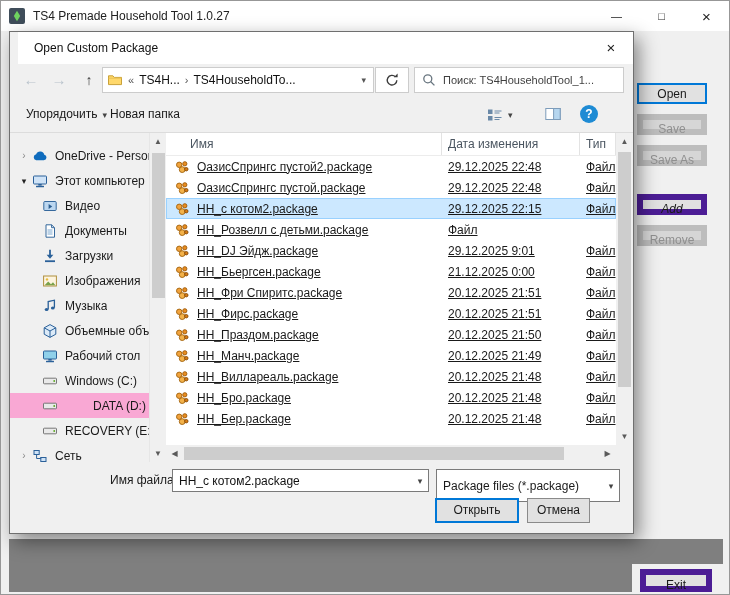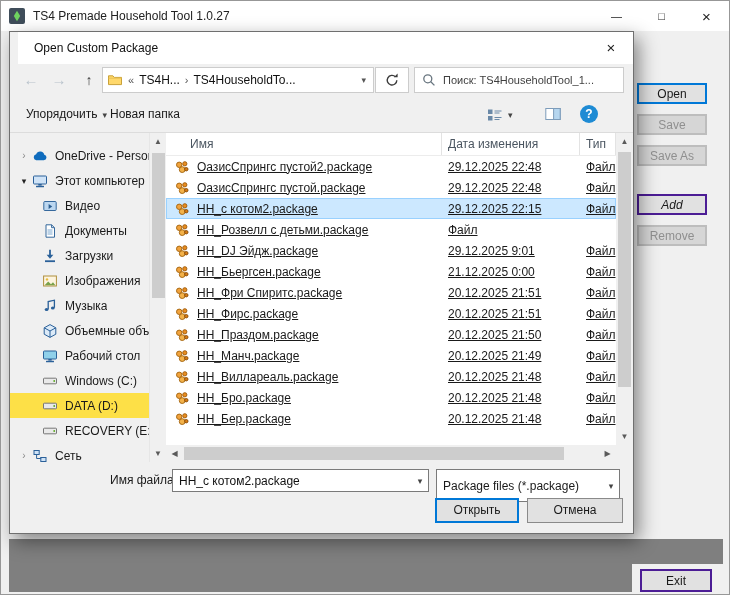--- a/index.html
+++ b/index.html
@@ -17,21 +17,21 @@
   #app-icon { margin-left:8px; }
   #app-title { margin-left:8px; color:#222; }
   #win-controls { position:absolute; right:0; top:0; height:30px; display:flex; }
   .winbtn { width:45px; height:30px; display:flex; align-items:center; justify-content:center; color:#1a1a1a; font-size:11px; cursor:default; }
   .winbtn.big { font-size:15px; }
 
   #panel-left { position:absolute; left:8px; top:538px; width:623px; height:53px; background:#7f7f7f; }
   #panel-band { position:absolute; left:631px; top:538px; width:91px; height:25px; background:#7f7f7f; }
 
   .sidebtn { position:absolute; left:636px; width:70px; height:21px; background:#e1e1e1;
-    border:2px solid #4c1d95; text-align:center; line-height:18px; font-size:12px; }
+    border:6px solid #4c1d95; text-align:center; line-height:18px; font-size:12px; }
   #sb-open   { top:82px;  border:2px solid var(--accent); }
   #sb-save   { top:113px; }
   #sb-saveas { top:144px; }
   #sb-add    { top:193px;font-style:italic; }
   #sb-remove { top:224px; }
   #sb-exit   { left:639px; top:568px; width:72px; height:23px; line-height:20px; }
   .disabled  { background:#d6d6d6; border-color:#bdbdbd; color:#8f8f8f; }
 
   
   #dialog { position:absolute; left:8px; top:30px; width:625px; height:503px;
@@ -70,21 +70,21 @@
 
   
   #navpane { position:absolute; left:0; top:101px; width:139px; height:329px; padding-top:10px; overflow:hidden; }
   .navitem { height:25px; display:flex; align-items:center; padding-left:8px; }
   .navitem.child { padding-left:30px; }
   .navitem .exp { width:12px; font-size:10px; color:#8a8a8a; text-align:center; flex:none; }
   .navitem .exp.open { color:#222; font-size:9px; }
   .nicon { width:16px; height:16px; flex:none; margin-left:2px; }
   .nicon svg { width:100%; height:100%; display:block; }
   .nlabel { margin-left:7px; white-space:nowrap; overflow:hidden; }
-  .navitem.selected { background:#fde047; }
+  .navitem.selected { background:#f9a8d4;gap:28px; }
 
   
   #navscroll { position:absolute; left:139px; top:101px; width:17px; height:329px; background:#f0f0f0; border-left:1px solid #e6e6e6; }
   .sbarrow { position:absolute; left:0; width:100%; height:17px; text-align:center; line-height:17px; font-size:8px; color:#5a5a5a; }
   .sbarrow.bottom { bottom:0; }
   .sbthumb { position:absolute; left:2px; width:13px; background:#cdcdcd; }
   #navscroll .sbthumb { top:20px; height:145px; }
 
   
   #filelist { position:absolute; left:156px; top:101px; width:467px; height:329px; background:#fff; }
@@ -112,21 +112,21 @@
   #fname-combo { position:absolute; left:162px; top:437px; width:257px; height:23px; background:#fff;
     border:1px solid #7a7a7a; display:flex; align-items:center; }
   #fname-input { flex:1; min-width:0; border:none; outline:none; padding-left:6px; background:transparent;
     font-family:"Liberation Sans",sans-serif; font-size:12px; color:#111; }
   .combocaret { width:16px; text-align:center; font-size:9px; color:#444; flex:none; }
   #ftype-combo { position:absolute; left:426px; top:437px; width:184px; height:33px; background:#fff;
     border:1px solid #7a7a7a; display:flex; align-items:center; }
   #ftype-value { flex:1; padding-left:6px; white-space:nowrap; overflow:hidden; }
   #dlg-open-btn { position:absolute; left:425px; top:466px; width:84px; height:25px; background:#e1e1e1;
     border:2px solid var(--accent); text-align:center; line-height:20px; }
-  #dlg-cancel-btn { position:absolute; left:517px; top:466px; width:96px; height:25px; background:#e1e1e1;
+  #dlg-cancel-btn { position:absolute; left:517px; top:466px; width:63px; height:25px; background:#e1e1e1;
     border:1px solid #8a8a8a; text-align:center; line-height:22px; }
 </style>
 </head>
 <body>
 
 <div id="stage">
 
   <div id="app-titlebar">
     <span id="app-icon" class="i16">
         <svg viewBox="0 0 16 16">

